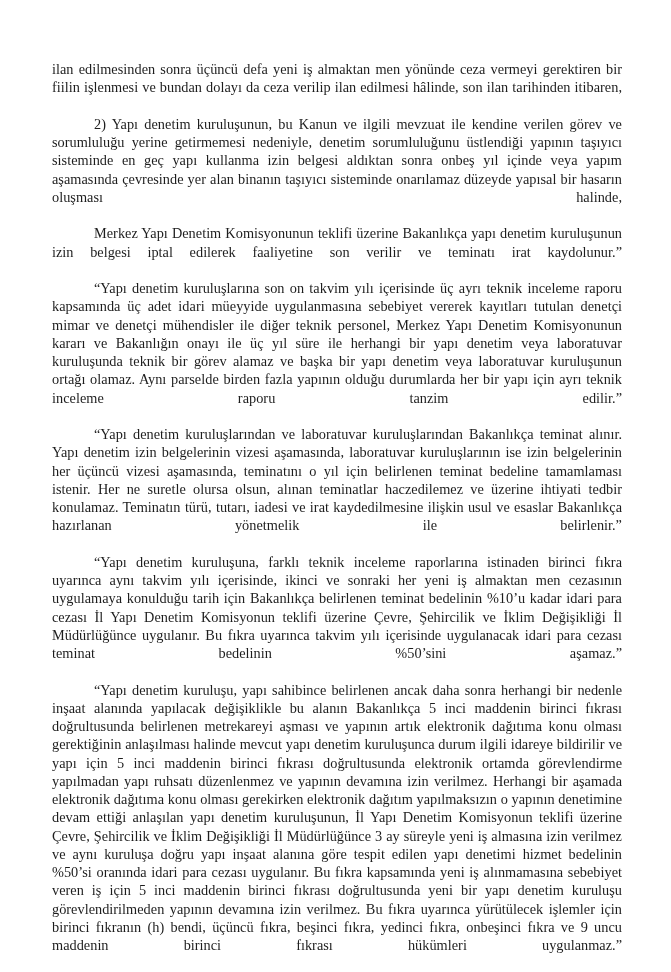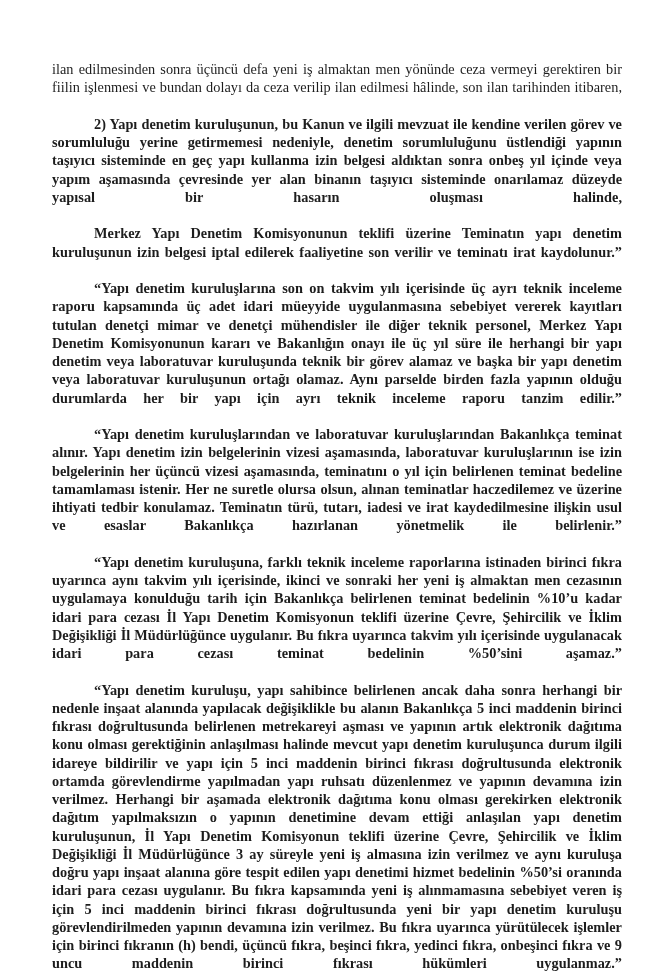--- a/index.html
+++ b/index.html
@@ -37,21 +37,20 @@
     font-size: 14.3px;
     line-height: 18.25px;
     letter-spacing: 0.02px;
     word-spacing: 0.1px;
     color: #1d1d1d;
     hyphens: none;
     -webkit-hyphens: none;
   }
   p.para.indent {
     text-indent: 42px;
-    font-weight: bold;
   }
   p.para.noindent {
     text-indent: 0;
   }
   
   p.para::after {
     content: "";
     display: inline-block;
     width: 100%;
   }
@@ -59,21 +58,21 @@
 </head>
 <body>
 
 <div class="page">
   <div class="doc-body">
 
     <p class="para noindent">ilan edilmesinden sonra üçüncü defa yeni iş almaktan men yönünde ceza vermeyi gerektiren bir fiilin işlenmesi ve bundan dolayı da ceza verilip ilan edilmesi hâlinde, son ilan tarihinden itibaren,</p>
 
     <p class="para indent">2) Yapı denetim kuruluşunun, bu Kanun ve ilgili mevzuat ile kendine verilen görev ve sorumluluğu yerine getirmemesi nedeniyle, denetim sorumluluğunu üstlendiği yapının taşıyıcı sisteminde en geç yapı kullanma izin belgesi aldıktan sonra onbeş yıl içinde veya yapım aşamasında çevresinde yer alan binanın taşıyıcı sisteminde onarılamaz düzeyde yapısal bir hasarın oluşması halinde,</p>
 
-    <p class="para indent">Merkez Yapı Denetim Komisyonunun teklifi üzerine Teminatın yapı denetim kuruluşunun izin belgesi iptal edilerek faaliyetine son verilir ve teminatı irat kaydolunur.”</p>
+    <p class="para indent">Merkez Yapı Denetim Komisyonunun teklifi üzerine Bakanlıkça yapı denetim kuruluşunun izin belgesi iptal edilerek faaliyetine son verilir ve teminatı irat kaydolunur.”</p>
 
     <p class="para indent">“Yapı denetim kuruluşlarına son on takvim yılı içerisinde üç ayrı teknik inceleme raporu kapsamında üç adet idari müeyyide uygulanmasına sebebiyet vererek kayıtları tutulan denetçi mimar ve denetçi mühendisler ile diğer teknik personel, Merkez Yapı Denetim Komisyonunun kararı ve Bakanlığın onayı ile üç yıl süre ile herhangi bir yapı denetim veya laboratuvar kuruluşunda teknik bir görev alamaz ve başka bir yapı denetim veya laboratuvar kuruluşunun ortağı olamaz. Aynı parselde birden fazla yapının olduğu durumlarda her bir yapı için ayrı teknik inceleme raporu tanzim edilir.”</p>
 
 
     <p class="para indent">“Yapı denetim kuruluşlarından ve laboratuvar kuruluşlarından Bakanlıkça teminat alınır. Yapı denetim izin belgelerinin vizesi aşamasında, laboratuvar kuruluşlarının ise izin belgelerinin her üçüncü vizesi aşamasında, teminatını o yıl için belirlenen teminat bedeline tamamlaması istenir. Her ne suretle olursa olsun, alınan teminatlar haczedilemez ve üzerine ihtiyati tedbir konulamaz. Teminatın türü, tutarı, iadesi ve irat kaydedilmesine ilişkin usul ve esaslar Bakanlıkça hazırlanan yönetmelik ile belirlenir.”</p>
 
     <p class="para indent">“Yapı denetim kuruluşuna, farklı teknik inceleme raporlarına istinaden birinci fıkra uyarınca aynı takvim yılı içerisinde, ikinci ve sonraki her yeni iş almaktan men cezasının uygulamaya konulduğu tarih için Bakanlıkça belirlenen teminat bedelinin %10’u kadar idari para cezası İl Yapı Denetim Komisyonun teklifi üzerine Çevre, Şehircilik ve İklim Değişikliği İl Müdürlüğünce uygulanır. Bu fıkra uyarınca takvim yılı içerisinde uygulanacak idari para cezası teminat bedelinin %50’sini aşamaz.”</p>
 
     <p class="para indent">“Yapı denetim kuruluşu, yapı sahibince belirlenen ancak daha sonra herhangi bir nedenle inşaat alanında yapılacak değişiklikle bu alanın Bakanlıkça 5 inci maddenin birinci fıkrası doğrultusunda belirlenen metrekareyi aşması ve yapının artık elektronik dağıtıma konu olması gerektiğinin anlaşılması halinde mevcut yapı denetim kuruluşunca durum ilgili idareye bildirilir ve yapı için 5 inci maddenin birinci fıkrası doğrultusunda elektronik ortamda görevlendirme yapılmadan yapı ruhsatı düzenlenmez ve yapının devamına izin verilmez. Herhangi bir aşamada elektronik dağıtıma konu olması gerekirken elektronik dağıtım yapılmaksızın o yapının denetimine devam ettiği anlaşılan yapı denetim kuruluşunun, İl Yapı Denetim Komisyonun teklifi üzerine Çevre, Şehircilik ve İklim Değişikliği İl Müdürlüğünce 3 ay süreyle yeni iş almasına izin verilmez ve aynı kuruluşa doğru yapı inşaat alanına göre tespit edilen yapı denetimi hizmet bedelinin %50’si oranında idari para cezası uygulanır. Bu fıkra kapsamında yeni iş alınmamasına sebebiyet veren iş için 5 inci maddenin birinci fıkrası doğrultusunda yeni bir yapı denetim kuruluşu görevlendirilmeden yapının devamına izin verilmez. Bu fıkra uyarınca yürütülecek işlemler için birinci fıkranın (h) bendi, üçüncü fıkra, beşinci fıkra, yedinci fıkra, onbeşinci fıkra ve 9 uncu maddenin birinci fıkrası hükümleri uygulanmaz.”</p>
 

